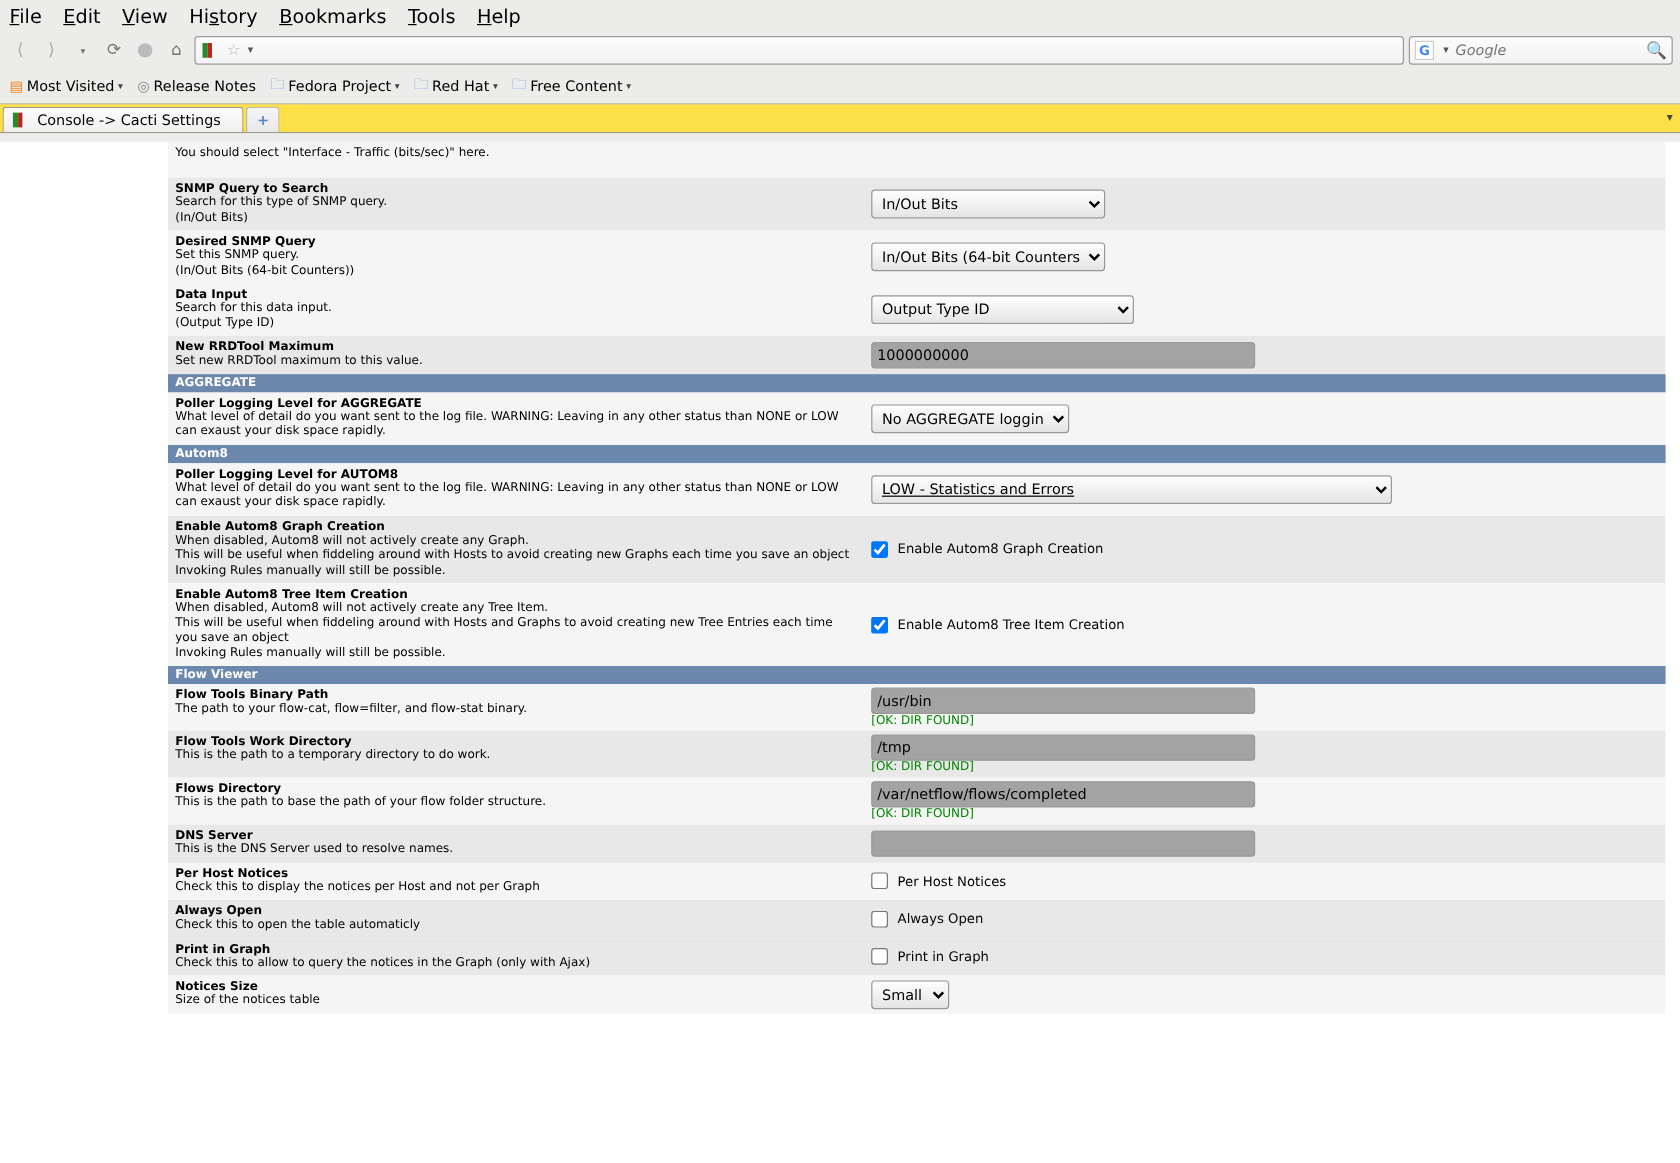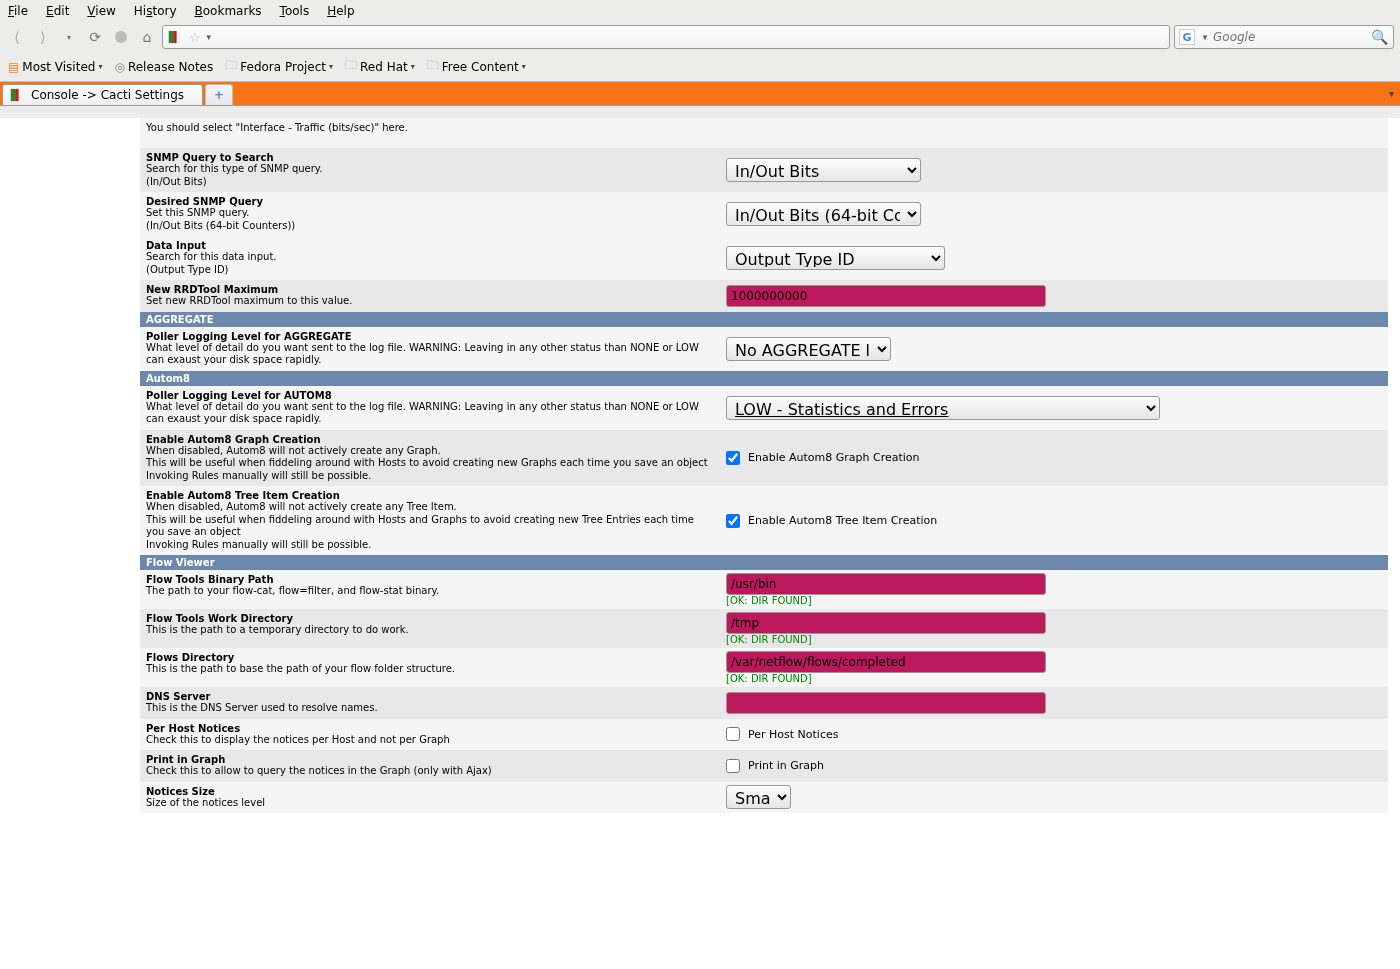--- a/index.html
+++ b/index.html
@@ -1,17 +1,17 @@
 <!DOCTYPE html>
 <html><head>
 <meta charset="utf-8">
 <style>
 * { box-sizing: border-box; margin: 0; padding: 0; font-family: "DejaVu Sans", "Liberation Sans", sans-serif; }
 body { background: #ececea; font-size: 11px; color: #000; overflow: hidden; }
-.menubar { display: flex; gap: 18px; padding: 4px 8px; background: #ececea; font-size: 12px; }
+.menubar { display: flex; gap: 18px; padding: 4px 8px; background: #ececea; font-size: 16px; }
 .menubar span { cursor: default; }
 .menubar span u { text-decoration: underline; }
 .navbar { display: flex; align-items: center; gap: 4px; padding: 3px 6px; background: #ececea; }
 .navbtn { width: 22px; height: 22px; display: flex; align-items: center; justify-content: center; color: #777; font-size: 14px; }
 .navbtn.dim { color: #aaa; }
 .urlbox { flex: 1; display: flex; align-items: center; border: 1px solid #9c9c9c; border-radius: 3px; background: linear-gradient(#fcfcfc,#f3f3f3); height: 24px; padding: 0 4px; }
 .favicon { width: 14px; height: 14px; margin-right: 4px; }
 .favicon svg { width: 14px; height: 14px; }
 .urlinput { flex: 1; border: none; background: transparent; font-size: 12px; outline: none; }
 .star { color: #bbb; font-size: 13px; margin-left: 4px; }
@@ -19,40 +19,40 @@
 .searchbox { display: flex; align-items: center; border: 1px solid #9c9c9c; border-radius: 3px; background: linear-gradient(#fcfcfc,#f3f3f3); height: 24px; padding: 0 4px; width: 220px; }
 .searchbox input { flex: 1; border: none; background: transparent; font-size: 12px; color: #888; outline: none; font-style: italic; }
 .g-icon { width: 16px; height: 16px; margin-right: 2px; font-weight: bold; font-size: 11px; background: #fff; border: 1px solid #ccc; display: flex; align-items: center; justify-content: center; }
 .g-icon b { color: #4285F4; }
 .mag { color: #5a7aa8; font-size: 14px; }
 .bookmarkbar { display: flex; gap: 12px; padding: 4px 8px; background: #ececea; font-size: 12px; align-items: center; }
 .bm-item { display: flex; align-items: center; gap: 3px; cursor: default; }
 .folder-icon { color: #6f9fd8; }
 .feed-icon { color: #f58220; }
 .arrow { font-size: 8px; color: #444; }
-.tabstrip { display: flex; background: #f97316; border-top: 1px solid #c0c0be; border-bottom: 1px solid #999; padding-left: 2px; align-items: center; position: relative; }
+.tabstrip { display: flex; background: #fde047; border-top: 1px solid #c0c0be; border-bottom: 1px solid #999; padding-left: 2px; align-items: center; position: relative; }
 .tab { display: flex; align-items: center; gap: 4px; background: linear-gradient(#fdfdfd,#efefef); border: 1px solid #999; border-bottom: none; border-radius: 3px 3px 0 0; padding: 3px 18px 3px 6px; font-size: 12px; margin-top: 2px; min-width: 200px; }
 .newtab { padding: 3px 8px; color: #5286c9; font-weight: bold; background: linear-gradient(#f5f5f5,#e8e8e8); border: 1px solid #bbb; border-bottom: none; border-radius: 3px 3px 0 0; margin-left: 2px; margin-top: 2px; font-size: 12px; }
 .tabstrip .arrow-right { margin-left: auto; margin-right: 6px; color: #444; font-size: 10px; align-self: center; }
 .content { position: absolute; top: 118px; left: 0; right: 0; bottom: 0; background: #fff; overflow: hidden; }
 .content-inner { position: absolute; top: 0; left: 140px; right: 12px; bottom: 0; overflow-y: auto; }
 .content-inner::-webkit-scrollbar { width: 12px; }
 .content-inner::-webkit-scrollbar-track { background: #eee; }
 .content-inner::-webkit-scrollbar-thumb { background: #b8b8b8; border: 1px solid #999; border-radius: 2px; }
 .settings-table { width: 100%; border-collapse: collapse; }
 .settings-table tr.row-even { background: #f5f5f5; }
 .settings-table tr.row-odd { background: #e8e8e8; }
 .settings-table td { padding: 3px 6px; vertical-align: middle; font-size: 10px; }
 .settings-table td.label-cell { width: 580px; vertical-align: top; padding-top: 4px; padding-bottom: 4px; }
 .label-title { font-weight: bold; font-size: 10px; }
 .label-desc { font-size: 10px; color: #000; line-height: 1.25; }
 .section-header { background: #6d88ad; color: #fff; font-weight: bold; font-size: 10px; padding: 2px 6px; margin-left: 48px; }
 .section-header td { background: #6d88ad; color: #fff; font-weight: bold; padding: 2px 6px; }
-select.form-sel { background: linear-gradient(#fefefe,#e5e5e5); border: 1px solid #999; border-radius: 3px; padding: 2px 4px; font-size: 16px; height: 24px; }
-input.form-txt { border: 1px solid #999; border-radius: 3px; padding: 2px 4px; font-size: 12px; height: 22px; background: #be185d; width: 320px; }
+select.form-sel { background: linear-gradient(#fefefe,#e5e5e5); border: 1px solid #999; border-radius: 3px; padding: 2px 4px; font-size: 12px; height: 24px; }
+input.form-txt { border: 1px solid #999; border-radius: 3px; padding: 2px 4px; font-size: 12px; height: 22px; background: #a3a3a3; width: 320px; }
 .ok-status { color: #008800; font-size: 10px; }
 .chk-wrap { display: flex; align-items: center; gap: 8px; font-size: 11px; }
 .chk-wrap input { width: 14px; height: 14px; }
 .sel-wide { width: 415px; }
 .sel-med { width: 195px; }
 .sel-med2 { width: 219px; }
 .sel-med3 { width: 165px; }
 .sel-auto { width: 434px; text-decoration: underline; }
 .sel-small { width: 65px; }
 .grey-circle { width: 12px; height: 12px; border-radius: 50%; background: #bbb; display: inline-block; }
@@ -280,38 +280,50 @@
               <div class="label-desc">Check this to display the notices per Host and not per Graph</div>
             </td>
         <td>
               <label class="chk-wrap">
                 <input type="checkbox" style="">
                 <span>Per Host Notices</span>
               </label>
             </td>
           </tr>
 
+      <tr class="row-odd">
+            <td class="label-cell">
+              <div class="label-title">Always Open</div>
+              <div class="label-desc">Check this to open the table automaticly</div>
+            </td>
+        <td>
+              <label class="chk-wrap">
+                <input type="checkbox" style="">
+                <span>Always Open</span>
+              </label>
+            </td>
+          </tr>
 
 
       <tr class="row-odd">
             <td class="label-cell">
               <div class="label-title">Print in Graph</div>
               <div class="label-desc">Check this to allow to query the notices in the Graph (only with Ajax)</div>
             </td>
         <td>
               <label class="chk-wrap">
                 <input type="checkbox" style="">
                 <span>Print in Graph</span>
               </label>
             </td>
           </tr>
 
       <tr class="row-even">
             <td class="label-cell">
               <div class="label-title">Notices Size</div>
-              <div class="label-desc">Size of the notices level</div>
+              <div class="label-desc">Size of the notices table</div>
             </td>
         <td><select class="form-sel sel-small"><option>Small</option></select></td>
           </tr>
     </tbody>
       </table>
   </div>
 </div>
 
 </body></html>

